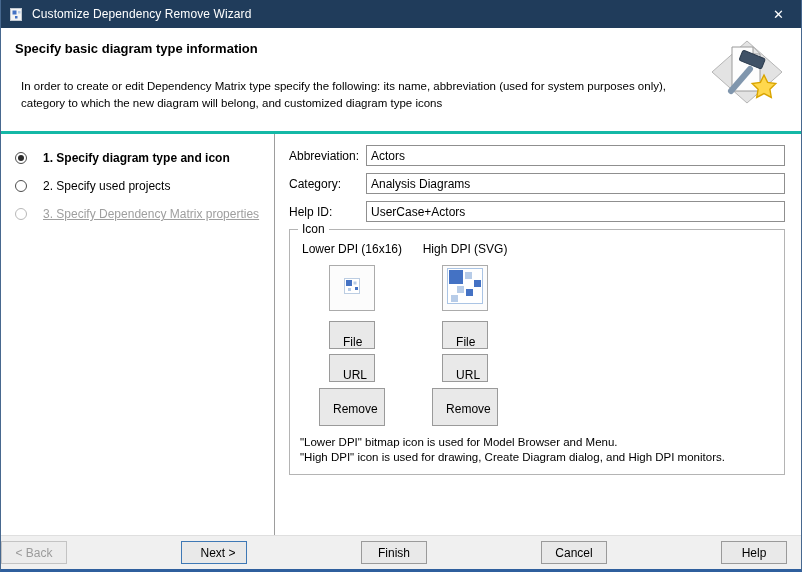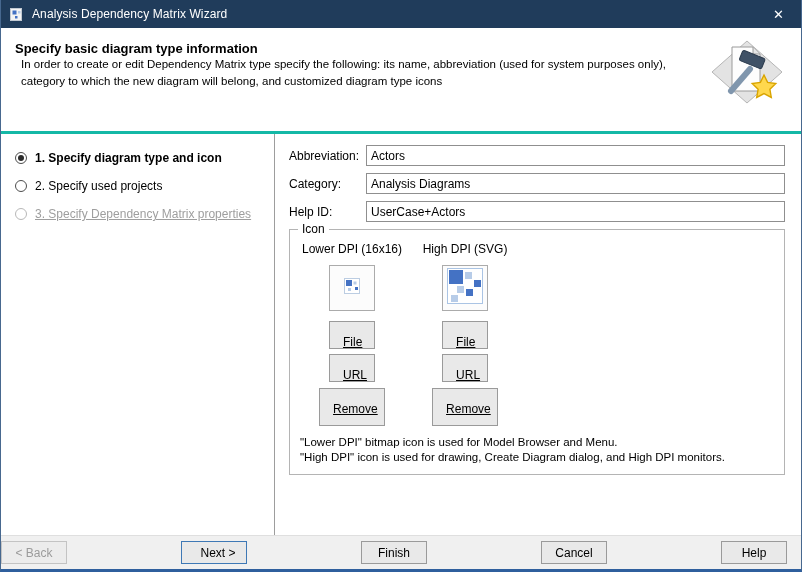--- a/index.html
+++ b/index.html
@@ -35,35 +35,35 @@
   .header {
     flex: 0 0 106px;
     position: relative;
     border-bottom: 3px solid #14b8a6;
     padding: 13px 14px 0 14px;
     background: #fff;
   }
   .header-title { font-size: 13px; font-weight: bold; }
   .header-desc {
     font-size: 11.5px; line-height: 1.45;
-    margin-top: 0; margin-left: 6px;
+    margin-top: 22px; margin-left: 6px;
     width: 676px; color: #000;
   }
   .wizard-graphic { position: absolute; top: 12px; right: 18px; }
 
   
   .main { flex: 1; display: flex; min-height: 0; background: #fff; }
 
   .steps-panel {
     flex: 0 0 274px;
     border-right: 1px solid #9d9d9d;
     padding: 17px 12px 0 14px;
   }
   .step {
-    display: flex; align-items: center; gap: 8px;
+    display: flex; align-items: center; gap: 16px;
     margin-bottom: 14px; font-size: 12px; cursor: default;
   }
   .step.current .step-label { font-weight: bold; }
   .step.disabled { color: #9e9e9e; text-decoration: underline; }
   .radio {
     width: 12px; height: 12px; flex: 0 0 12px;
     border: 1px solid #4d4d4d; border-radius: 50%;
     background: #fff; position: relative;
   }
   .step.disabled .radio { border-color: #b8b8b8; }
@@ -98,21 +98,21 @@
   .icon-col { display: flex; flex-direction: column; align-items: center; min-width: 94px; }
   .col-header { font-size: 12px; white-space: nowrap; }
   .preview-box {
     width: 46px; height: 46px; margin-top: 9px;
     border: 1px solid #ababab; background: #fcfcfc;
     display: flex; align-items: center; justify-content: center;
   }
   .ibtn {
     background: #e9e9e9; border: 1px solid #9a9a9a;
     font: 12px "Liberation Sans", sans-serif;
-    height: 20px; width: 46px; padding: 13px; cursor: default; text-decoration: underline;
+    height: 20px; width: 46px; padding: 13px; cursor: default;
   }
   .ibtn.file { margin-top: 10px; }
   .ibtn.url  { margin-top: 5px; }
   .ibtn.remove { margin-top: 6px; width: 66px; height: 38px; }
   .notes { margin-top: 9px; font-size: 11.5px; line-height: 1.3; }
 
   
   .footer {
     flex: 0 0 34px;
     background: #f0f0f0;
@@ -136,21 +136,21 @@
 
   <div class="titlebar">
     <span class="app-icon">
       <svg width="16" height="16" viewBox="0 0 16 16">
         <rect x="1.5" y="2.5" width="11" height="12" fill="#f4f4f4" stroke="#c2c9d2"></rect>
         <rect x="3.5" y="4.5" width="4" height="4" fill="#4472c4"></rect>
         <rect x="9" y="5" width="2.5" height="2.5" fill="#b7cce8"></rect>
         <rect x="6" y="10" width="2.5" height="2.5" fill="#4472c4"></rect>
       </svg>
     </span>
-    <span class="tb-title">Analysis Dependency Matrix Wizard</span>
+    <span class="tb-title">Customize Dependency Remove Wizard</span>
     <span class="close-btn">
       <span>✕</span>
     </span>
   </div>
 
   <div class="header">
     <div class="header-title">Specify basic diagram type information</div>
     <div class="header-desc">In order to create or edit Dependency Matrix type specify the following: its name, abbreviation (used for system purposes only), category to which the new diagram will belong, and customized diagram type icons</div>
     <span class="wizard-graphic">
       <svg width="72" height="64" viewBox="0 0 72 64">

